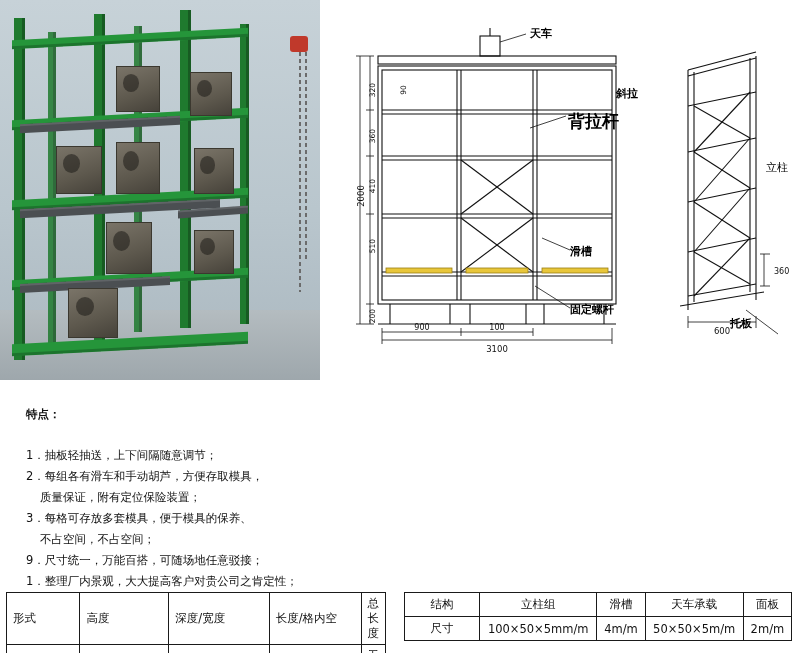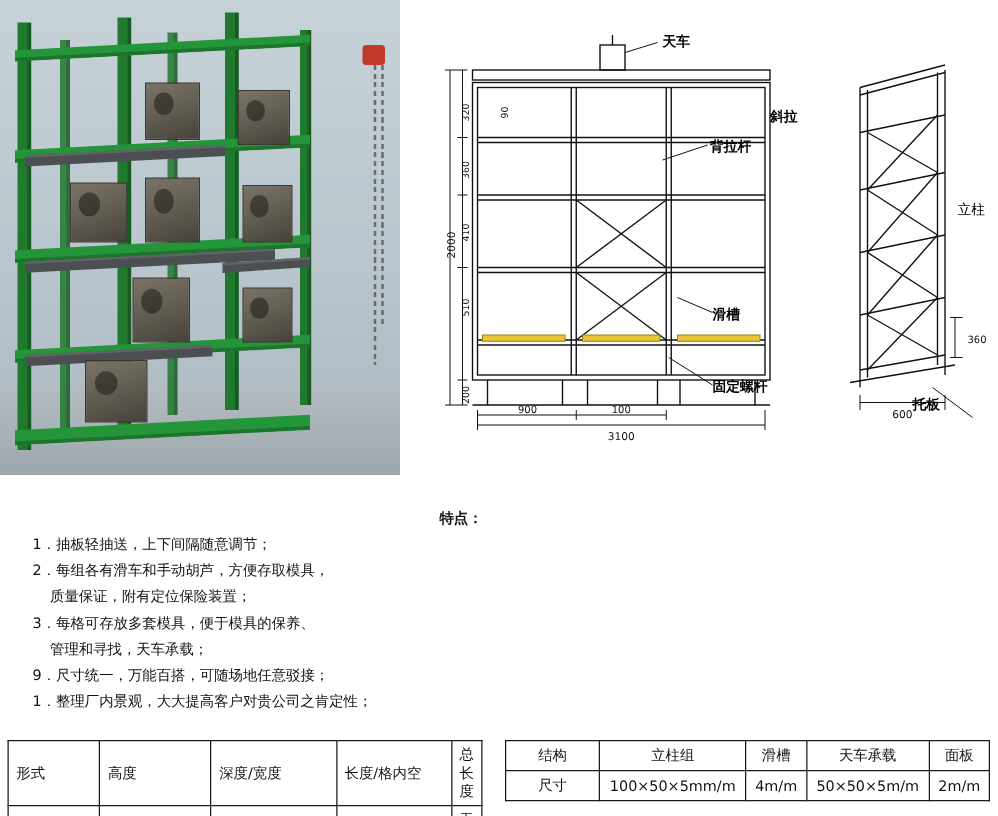--- a/index.html
+++ b/index.html
@@ -18,21 +18,21 @@
   .mold:after{content:"";position:absolute;left:14%;top:16%;width:38%;height:40%;border-radius:50%;background:rgba(30,28,24,.55);}
   .hoist{position:absolute;background:#c0392b;border-radius:3px;}
   .chain{position:absolute;width:2px;background:repeating-linear-gradient(180deg,#6b6b6b 0 4px,transparent 4px 7px);}
 
   
   .draw{position:absolute;}
   svg{display:block;}
 
   
   .txtcol{position:absolute;font-size:11.5px;line-height:21px;color:#111;}
-  .txtcol .hd{font-weight:bold;margin-bottom:0;text-align:right;}
+  .txtcol .hd{font-weight:bold;margin-bottom:20px;}
   .txtcol .li{white-space:pre;}
   .indent{padding-left:14px;}
 
   
   table{border-collapse:collapse;position:absolute;font-size:11.5px;}
   table td{border:1px solid #1a1a1a;padding:3px 6px;height:17px;color:#111;}
   .tL{left:6px;top:592px;width:380px;}
   .tR{left:404px;top:592px;width:388px;}
   .tL td:nth-child(1){width:70px;margin-left:32px;}
   .tL td:nth-child(2){width:80px;}
@@ -161,21 +161,21 @@
       <text x="167" y="324" font-size="8.5" fill="#111" text-anchor="middle">3100</text>
 
       <g stroke="#111" stroke-width="0.8">
         <line x1="170" y1="14" x2="196" y2="6"></line>
         <line x1="200" y1="100" x2="236" y2="88"></line>
         <line x1="212" y1="210" x2="240" y2="222"></line>
         <line x1="205" y1="258" x2="240" y2="280"></line>
       </g>
     </svg>
     <div style="position:absolute;left:200px;top:-2px;font-size:11px;font-weight:bold;">天车</div>
-    <div style="position:absolute;left:238px;top:82px;font-size:11px;font-weight:bold;font-family:Liberation Mono, monospace;">背拉杆</div>
+    <div style="position:absolute;left:238px;top:82px;font-size:17px;font-weight:bold;font-family:Liberation Mono, monospace;">背拉杆</div>
     <div style="position:absolute;left:240px;top:216px;font-size:11px;font-weight:bold;">滑槽</div>
     <div style="position:absolute;left:240px;top:274px;font-size:11px;font-weight:bold;font-family:Liberation Mono, monospace;">固定螺杆</div>
   </div>
 
   <div class="draw" style="left:660px;top:34px;">
     <svg width="130" height="320" viewBox="0 0 130 320">
       <g stroke="#111" fill="none" stroke-width="1.1">
 
         <line x1="28" y1="36" x2="96" y2="18"></line>
         <line x1="28" y1="42" x2="96" y2="24"></line>
@@ -222,21 +222,21 @@
     <div style="position:absolute;left:106px;top:126px;font-size:11px;font-weight:normal;">立柱</div>
     <div style="position:absolute;left:70px;top:282px;font-size:11px;font-weight:bold;">托板</div>
   </div>
 
   <div class="txtcol" style="left:26px;top:404px;width:360px;">
     <div class="hd">特点：</div>
     <div class="li">1．抽板轻抽送，上下间隔随意调节；</div>
     <div class="li">2．每组各有滑车和手动胡芦，方便存取模具，</div>
     <div class="li indent">质量保证，附有定位保险装置；</div>
     <div class="li">3．每格可存放多套模具，便于模具的保养、</div>
-    <div class="li indent">管理和寻找，天车承载；</div>
+    <div class="li indent">不占空间，不占空间；</div>
     <div class="li">9．尺寸统一，万能百搭，可随场地任意驳接；</div>
     <div class="li">1．整理厂内景观，大大提高客户对贵公司之肯定性；</div>
   </div>
 
 
   <table class="tL">
     <tbody>
         <tr>
       <td>形式</td>
       <td>高度</td>

